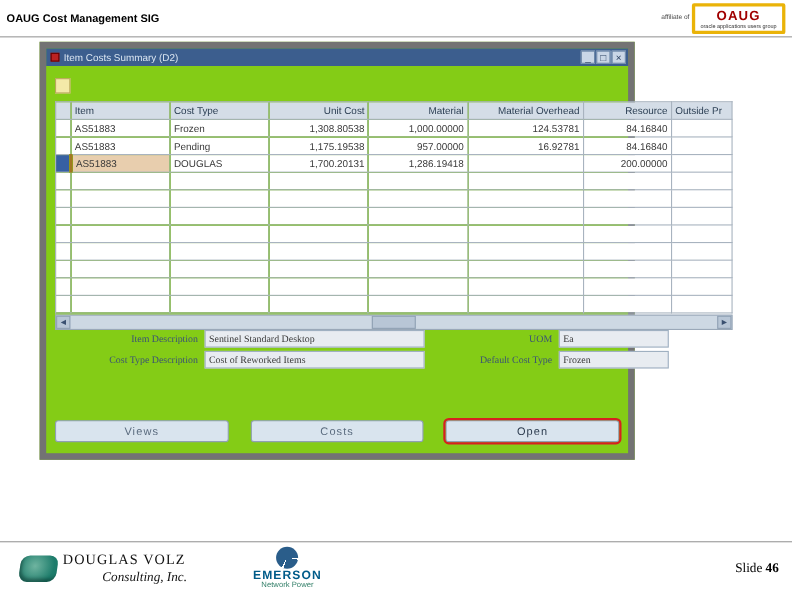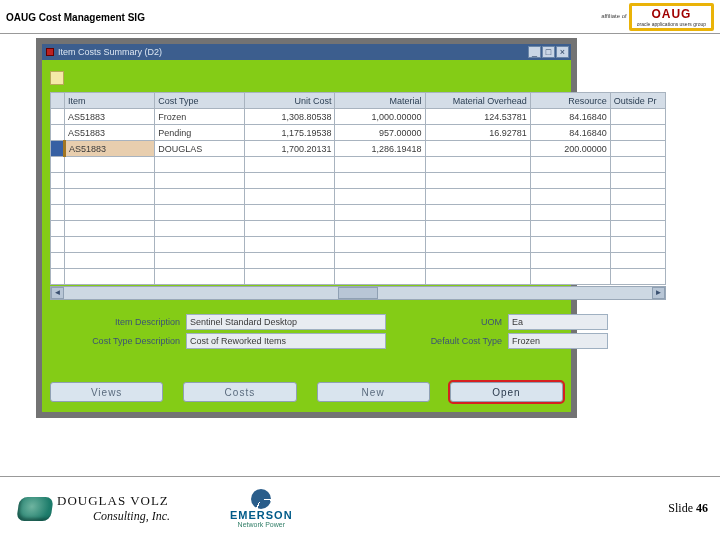--- a/index.html
+++ b/index.html
@@ -117,26 +117,26 @@
   .hscroll {
     width:616px; height:14px; background:#cdd8e3; border:1px solid #9aa8b8;
     display:flex; align-items:center; justify-content:space-between;
     margin-top:1px;
   }
   .hscroll .arrow { width:13px; height:12px; background:#b8c6d6; border:1px solid #8fa0b3; text-align:center; font-size:8px; line-height:10px; color:#3a5070;}
   .hscroll .thumb { flex:0 0 40px; height:12px; background:#b8c6d6; border:1px solid #8fa0b3; margin:0 auto;}
 
   
   .detail {
-    margin-top: 14px;
     display:grid;
     grid-template-columns: 130px 200px 110px 100px;
     row-gap: 3px;
     column-gap: 6px;
     align-items:center;
+    font-family:Liberation Serif, serif;
   }
   .detail .lbl { text-align:right; color:#3c5374; font-size:9px;}
   .detail .val {
     background:#e8ecf1; border:1px solid #9fb0c1; height:16px;
     padding:1px 3px; color:#3a3a3a; font-size:9px; display:flex; align-items:center;
   }
 
   
   .btn-row {
     position:absolute;
@@ -158,21 +158,21 @@
   }
   .btn.primary {
     outline: 2px solid #d62020;
     color:#2b3a4d;
   }
 
   
   .footer {
     position:absolute;
     left:0; right:0; bottom:0;
-    height:64px;
+    height:48px;
     border-top: 1px solid #999;
     display:flex;
     align-items:center;
     padding: 2px 12px 2px 18px;
   }
   .dv-logo { display:flex; align-items:center; gap:5px;}
   .dv-globe {
     width:34px; height:24px; border-radius:8px;
     background: radial-gradient(circle at 40% 40%, #6fb4a0 0%, #1d7c6b 70%);
     box-shadow: inset 2px -3px 3px rgba(0,0,0,.3);
@@ -386,21 +386,20 @@
         <span class="lbl">Cost Type Description</span>
         <span class="val">Cost of Reworked Items</span>
         <span class="lbl">Default Cost Type</span>
         <span class="val">Frozen</span>
       </div>
     </div>
 
     <div class="btn-row">
       <div class="btn">Views</div>
       <div class="btn">Costs</div>
-      <div class="btn">New</div>
       <div class="btn primary">Open</div>
     </div>
   </div>
 
   <div class="footer">
     <div class="dv-logo">
       <div class="dv-globe"></div>
       <div class="dv-text">
         <div class="l1">DOUGLAS VOLZ</div>
         <div class="l2">Consulting, Inc.</div>

